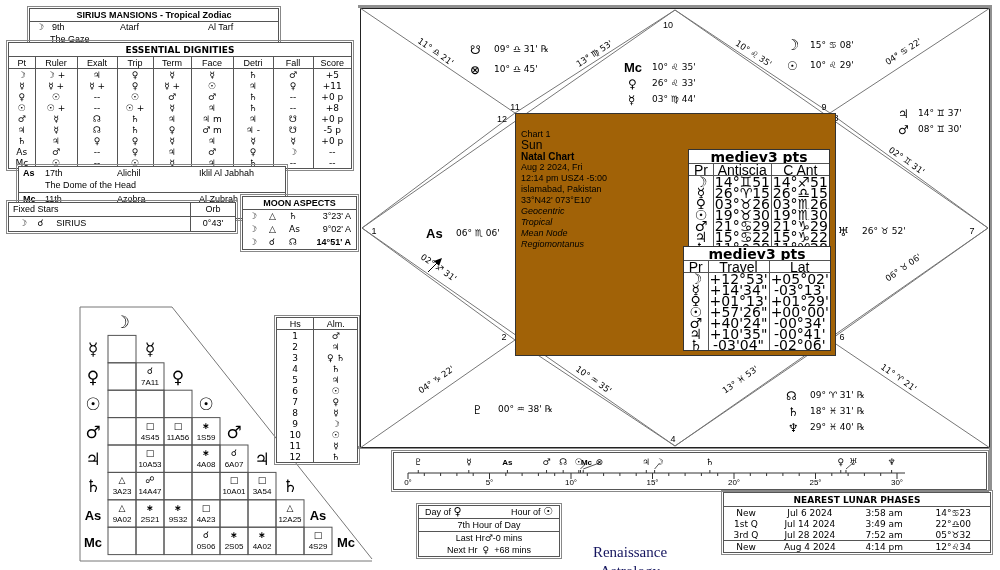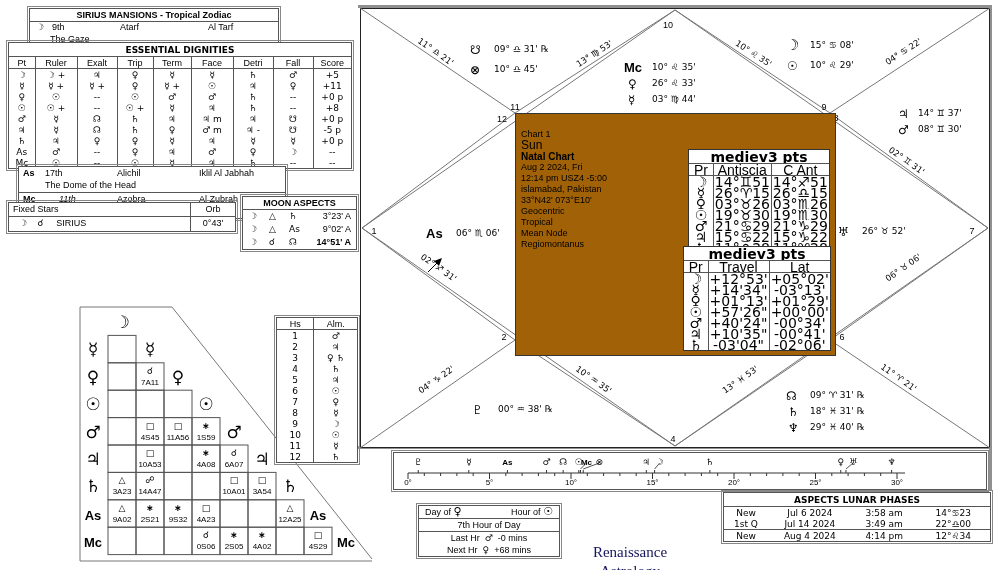--- a/index.html
+++ b/index.html
@@ -23,21 +23,21 @@
   .wt{font:9px "DejaVu Sans","Liberation Sans",sans-serif;}
   .wg{font:bold 12px "DejaVu Sans",sans-serif;}
   .wbig{font:bold 15px "DejaVu Sans",sans-serif;}
   .wam{font:bold 13px "Liberation Sans",sans-serif;}
   .hnum{font:9px "Liberation Sans",sans-serif;fill:#000;}
   .cusp{font:8.5px "DejaVu Sans","Liberation Sans",sans-serif;}
   
   #infobox{border:1px solid #333;background:#a16207;padding:15px 0 0 5px;line-height:11px;}
   #infobox .b{font-weight:normal;font-size:12px;}
   #infobox .b2{font-weight:bold;font-size:10px;}
-  #infobox .i{}
+  #infobox .i{font-style:italic;}
   .medtab{background:#fff;border:1px solid #333;}
   .medtab td{height:11px;font-size:14px;}
   
   .hrow{display:flex;justify-content:space-between;padding:0 6px;height:12px;line-height:12px;border-bottom:1px solid #555;}
   .hrow:last-child{border-bottom:none;}
   .brand{color:#14145e;font-family:"Liberation Serif",serif;text-align:center;}
   .gray{background:#909090;}
 </style>
 </head>
 <body>
@@ -192,21 +192,21 @@
         <span style="left:4px;font-weight:bold;">As</span>
         <span style="left:26px;">17th</span>
         <span style="left:98px;">Alichil</span>
         <span style="left:180px;">Iklil Al Jabhah</span>
       </div>
       <div class="meaning" style="padding-left:26px;">The Dome of the Head</div>
     </div>
     <div style="padding-top:1px;">
       <div class="mrow">
         <span style="left:4px;font-weight:bold;">Mc</span>
-        <span style="left:40px;font-style:italic;">11th</span>
+        <span style="left:26px;">11th</span>
         <span style="left:98px;">Azobra</span>
         <span style="left:180px;">Al Zubrah</span>
       </div>
       <div class="meaning" style="padding-left:26px;">The Mane of the Lion</div>
     </div>
   </div>
 
   <div class="abs frame" style="left:8px;top:202px;width:226px;">
     <div style="display:flex;border-bottom:1px solid #555;height:13px;line-height:13px;">
       <div style="flex:1;padding-left:4px;">Fixed Stars</div>
@@ -691,21 +691,21 @@
   </div>
 
   <div class="abs frame" style="left:418px;top:505px;width:140px;">
     <div class="hrow">
       <span><span>Day of</span>
         <span class="glyph" style="font-size:11px;">♀</span></span>
       <span><span>Hour of</span>
         <span class="glyph" style="font-size:11px;">☉</span></span>
     </div>
     <div class="hrow" style="justify-content:center;">7th Hour of Day</div>
-    <div class="hrow" style="border-bottom:none;justify-content:center;gap:5px;">
+    <div class="hrow" style="border-bottom:none;justify-content:center;">
       <span>Last Hr</span>
       <span class="glyph">♂</span>
       <span>-0 mins</span>
     </div>
     <div class="hrow" style="justify-content:center;gap:5px;">
       <span>Next Hr</span>
       <span class="glyph">♀</span>
       <span>+68 mins</span>
     </div>
   </div>
@@ -719,33 +719,39 @@
   <div class="abs frame" style="left:723px;top:492px;width:266px;" id="phases">
       <table>
         <colgroup>
           <col style="width: 42px;">
           <col style="width: 80px;">
           <col style="width: 62px;">
           <col style="width: 70px;">
         </colgroup>
         <tbody>
           <tr>
-            <td colspan="4" class="ttl">ASPECTS LUNAR PHASES</td>
+            <td colspan="4" class="ttl">NEAREST LUNAR PHASES</td>
           </tr>
           <tr>
             <td>New</td>
             <td>Jul 6 2024</td>
             <td>3:58 am</td>
             <td>14°♋23</td>
           </tr>
           <tr>
             <td>1st Q</td>
             <td>Jul 14 2024</td>
             <td>3:49 am</td>
             <td>22°♎00</td>
+          </tr>
+          <tr>
+            <td>3rd Q</td>
+            <td>Jul 28 2024</td>
+            <td>7:52 am</td>
+            <td>05°♉32</td>
           </tr>
           <tr class="topline">
             <td>New</td>
             <td>Aug 4 2024</td>
             <td>4:14 pm</td>
             <td>12°♌34</td>
           </tr>
         </tbody>
       </table>
     </div>

